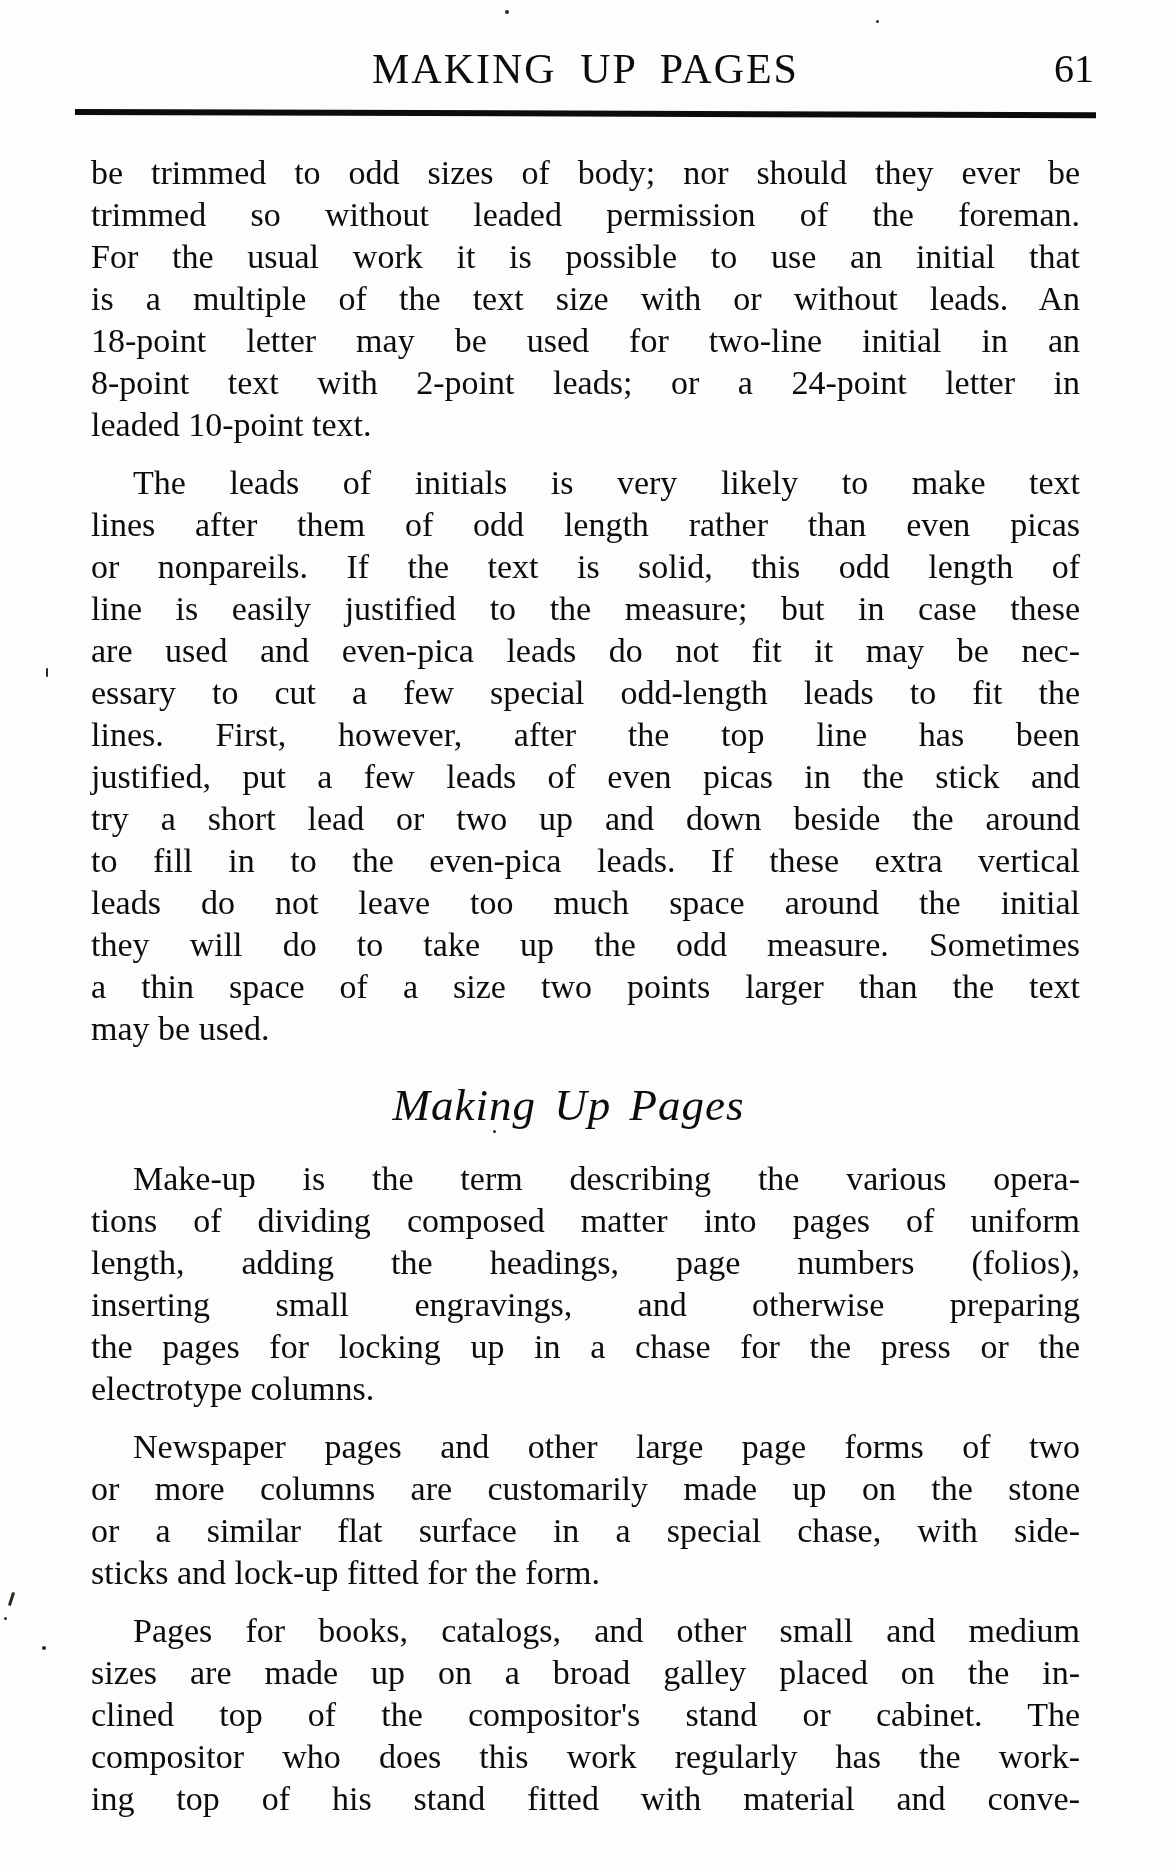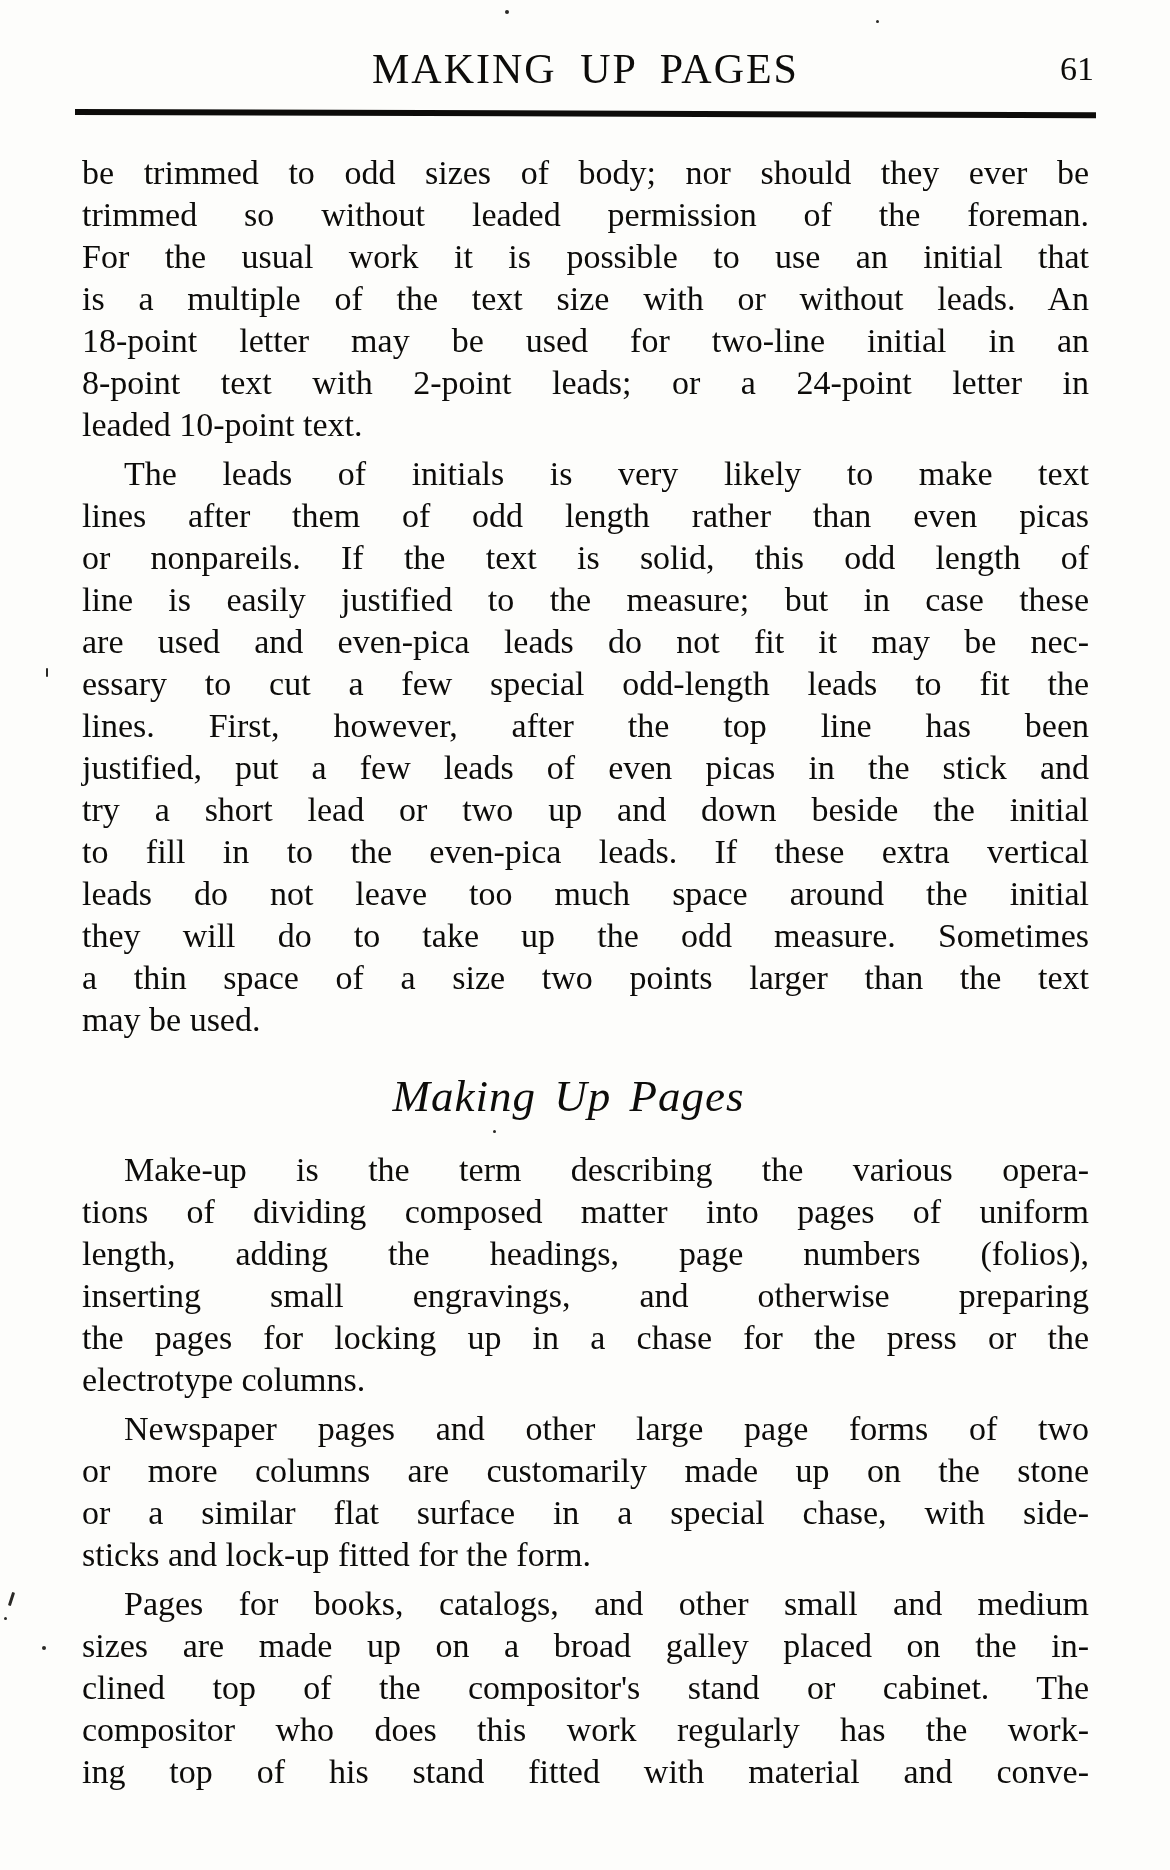--- a/index.html
+++ b/index.html
@@ -31,36 +31,36 @@
     text-align: center;
     font-size: 42px;
     line-height: 54px;
     letter-spacing: 2px;
     word-spacing: 11px;
     white-space: nowrap;
   }
   .folio {
     position: absolute;
     right: 2px; top: 0;
-    font-size: 34px;
+    font-size: 40px;
     line-height: 54px;
   }
   .head-rule {
     margin-top: 13px;
     height: 6px;
     background: var(--ink);
     transform: rotate(0.18deg);
     transform-origin: left center;
   }
   .page-body {
     margin-top: 37px;
     font-size: 34px;
     line-height: 42px;
   }
-  .para { margin: 7px; }
+  .para { margin: 16px; }
   .para.indent .line:first-child { text-indent: 42px; }
   .line {
     display: block;
     text-align: justify;
     text-align-last: justify;
   }
   .line.last { text-align-last: left; }
   .section-heading {
     font-style: italic;
     font-weight: normal;
@@ -102,21 +102,21 @@
       </p>
       <p class="para indent">
         <span class="line">The leads of initials is very likely to make text</span>
         <span class="line">lines after them of odd length rather than even picas</span>
         <span class="line">or nonpareils. If the text is solid, this odd length of</span>
         <span class="line">line is easily justified to the measure; but in case these</span>
         <span class="line">are used and even-pica leads do not fit it may be nec-</span>
         <span class="line">essary to cut a few special odd-length leads to fit the</span>
         <span class="line">lines. First, however, after the top line has been</span>
         <span class="line">justified, put a few leads of even picas in the stick and</span>
-        <span class="line">try a short lead or two up and down beside the initial</span>
+        <span class="line">try a short lead or two up and down beside the around</span>
         <span class="line">to fill in to the even-pica leads. If these extra vertical</span>
         <span class="line">leads do not leave too much space around the initial</span>
         <span class="line">they will do to take up the odd measure. Sometimes</span>
         <span class="line">a thin space of a size two points larger than the text</span>
         <span class="line last">may be used.</span>
       </p>
       <h2 class="section-heading">Making Up Pages</h2>
       <p class="para indent">
         <span class="line">Make-up is the term describing the various opera-</span>
         <span class="line">tions of dividing composed matter into pages of uniform</span>

